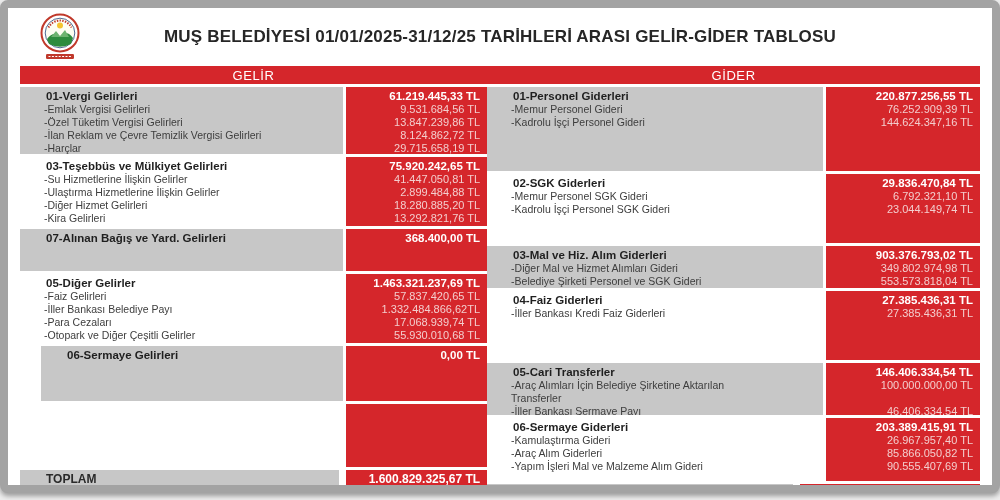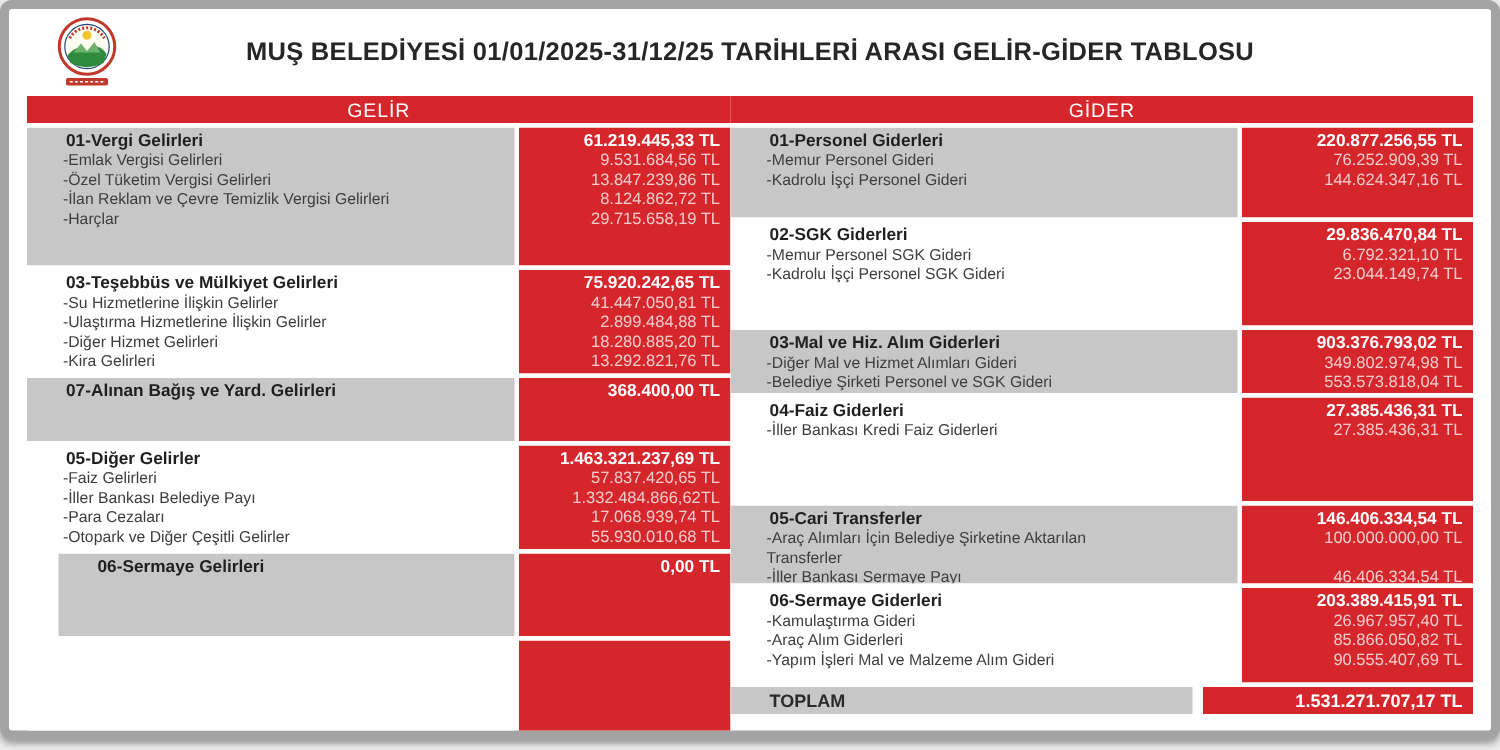--- a/index.html
+++ b/index.html
@@ -1,19 +1,19 @@
 <!DOCTYPE html>
 <html><head>
 <meta charset="utf-8">
 <style>
   *{box-sizing:border-box;margin:0;padding:0}
   html,body{width:1000px;height:500px;overflow:hidden}
   body{background:#ededed;font-family:"Liberation Sans",sans-serif;position:relative}
   .card{position:absolute;left:0;top:0;width:1000px;height:493px;background:#fff;
-        border:6px solid #a3a3a3;border-radius:8px;box-shadow:0 3px 5px rgba(0,0,0,.35);overflow:hidden}
+        border:8px solid #a3a3a3;border-radius:8px;box-shadow:0 3px 5px rgba(0,0,0,.35);overflow:hidden}
   .top{height:58px;position:relative;display:flex;align-items:center;justify-content:center}
   .logo{position:absolute;left:31px;top:4px}
   .page-title{font-size:17px;font-weight:bold;color:#262626;letter-spacing:.2px;white-space:nowrap}
   .columns{display:flex;justify-content:space-between;padding:0 12px}
   .col{width:470px}
   .col.right{width:496px}
   .col-header{height:18px;background:#d5262b;color:#fff;font-weight:normal;font-size:13px;
               display:flex;align-items:center;justify-content:center;letter-spacing:.6px;margin-bottom:3px}
   .band{display:flex;column-gap:3px;margin-bottom:3px;overflow:hidden}
   .label-box{flex:1;padding-top:2px;overflow:hidden}
@@ -47,21 +47,21 @@
       <rect x="7" y="42" width="28" height="5" rx="1.2" fill="#c0392b"></rect>
       <path d="M9.5 44.5 H32.5" stroke="#ffffff" stroke-width="1" stroke-dasharray="2 1.4"></path>
     </svg>
     <div class="page-title">MUŞ BELEDİYESİ 01/01/2025-31/12/25 TARİHLERİ ARASI GELİR-GİDER TABLOSU</div>
   </div>
 
   <div class="columns">
     <section class="col">
       <div class="col-header">GELİR</div>
       <div id="left-bands">
-          <div class="band" style="height: 92px; justify-content: flex-end;">
+          <div class="band" style="height: 67px; justify-content: flex-end;">
             <div class="label-box shade-gray">
               <div class="lbl title">01-Vergi Gelirleri</div>
               <div class="lbl">-Emlak Vergisi Gelirleri</div>
               <div class="lbl">-Özel Tüketim Vergisi Gelirleri</div>
               <div class="lbl">-İlan Reklam ve Çevre Temizlik Vergisi Gelirleri</div>
               <div class="lbl">-Harçlar</div>
             </div>
             <div class="value-box">
               <div class="val title">61.219.445,33 TL</div>
               <div class="val">9.531.684,56 TL</div>
@@ -125,21 +125,21 @@
         </div>
       <div class="total-row">
         <div class="total-label">TOPLAM</div>
         <div class="total-value">1.600.829.325,67 TL</div>
       </div>
     </section>
 
     <section class="col right">
       <div class="col-header">GİDER</div>
       <div id="right-bands">
-          <div class="band" style="height: 60px;">
+          <div class="band" style="height: 84px;">
             <div class="label-box shade-gray">
               <div class="lbl title">01-Personel Giderleri</div>
               <div class="lbl">-Memur Personel Gideri</div>
               <div class="lbl">-Kadrolu İşçi Personel Gideri</div>
             </div>
             <div class="value-box">
               <div class="val title">220.877.256,55 TL</div>
               <div class="val">76.252.909,39 TL</div>
               <div class="val">144.624.347,16 TL</div>
             </div>

